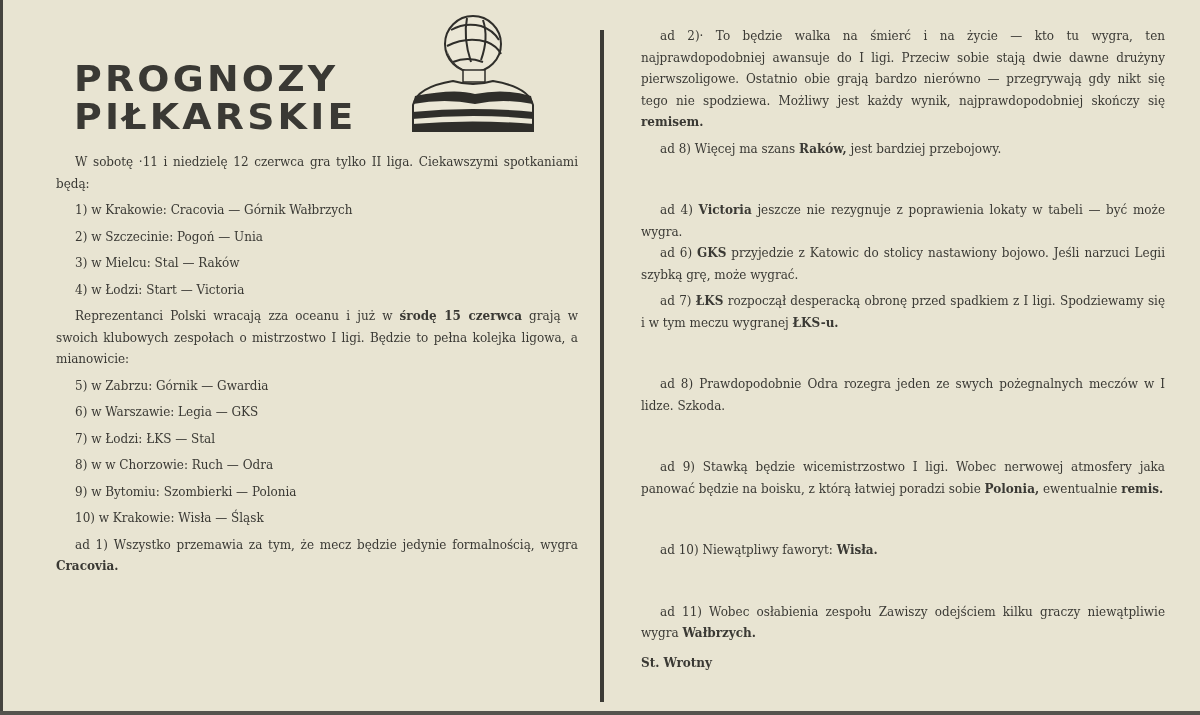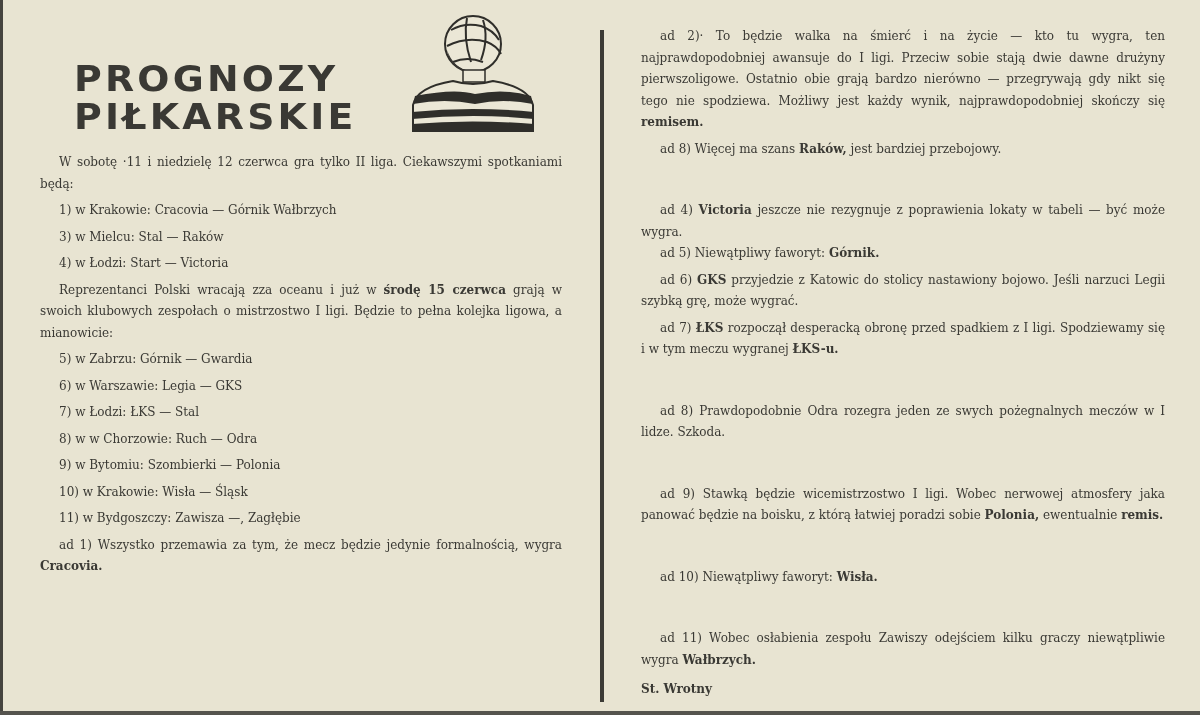--- a/index.html
+++ b/index.html
@@ -19,21 +19,21 @@
     font-family: "DejaVu Sans", "Liberation Sans", sans-serif;
     font-weight: bold; font-size: 35px; line-height: 38px;
     letter-spacing: 3px; color: #3a3934;
     transform: scaleX(1.08); transform-origin: left top;
   }
   .title div { white-space: nowrap; }
 
   .illustration { position: absolute; left: 405px; top: 10px; width: 140px; height: 125px; }
 
   .col { position: absolute; font-size: 12px; line-height: 21.5px; }
-  .col-left { left: 40px; top: 152px; width: 522px; }
+  .col-left { left: 56px; top: 152px; width: 522px; }
   .col-right { left: 641px; top: 26px; width: 524px; }
 
   .p { margin: 0 0 5px 0; text-align: justify; text-align-last: left; }
   .p.tight { margin-bottom: 0; margin-top: 40px; }
   .ind { text-indent: 19px; }
   .b { font-weight: bold; }
   .sig { text-align: right; font-weight: bold; margin-top: 8px; }
 </style>
 </head>
 <body>
@@ -60,38 +60,37 @@
   <path d="M58 60 l0 12 l22 0 l0 -12 z" fill="#ebe7d6" stroke="#2f2e2a" stroke-width="1.5"></path>
   <path d="M8 95 q4 -18 40 -24 q20 6 40 0 q36 6 40 24 l0 26 l-120 0 z" fill="#ebe7d6" stroke="#2f2e2a" stroke-width="2"></path>
   <path d="M10 86 q40 -8 60 -2 q30 -6 56 2 l2 8 q-30 -6 -58 0 q-30 -6 -62 0 z" fill="#2f2e2a"></path>
   <path d="M7 102 q60 -6 122 0 l0 7 q-60 -6 -122 0 z" fill="#2f2e2a"></path>
   <path d="M7 114 q60 -5 122 0 l0 7 l-122 0 z" fill="#2f2e2a"></path>
 </svg>
 
 <div class="col col-left">
   <p class="p ind">W sobotę ·11 i niedzielę 12 czerwca gra tylko II liga. Ciekawszymi spotkaniami będą:</p>
   <p class="p ind">1) w Krakowie: Cracovia — Górnik Wałbrzych</p>
+  <p class="p ind">2) w Szczecinie: Pogoń — Unia</p>
   <p class="p ind">3) w Mielcu: Stal — Raków</p>
   <p class="p ind">4) w Łodzi: Start — Victoria</p>
   <p class="p ind"><span>Reprezentanci Polski wracają zza oceanu i już w </span><span class="b">środę 15 czerwca</span><span> grają w swoich klubowych zespołach o mistrzostwo I ligi. Będzie to pełna kolejka ligowa, a mianowicie:</span></p>
   <p class="p ind">5) w Zabrzu: Górnik — Gwardia</p>
   <p class="p ind">6) w Warszawie: Legia — GKS</p>
   <p class="p ind">7) w Łodzi: ŁKS — Stal</p>
   <p class="p ind">8) w w Chorzowie: Ruch — Odra</p>
   <p class="p ind">9) w Bytomiu: Szombierki — Polonia</p>
   <p class="p ind">10) w Krakowie: Wisła — Śląsk</p>
-  <p class="p ind">11) w Bydgoszczy: Zawisza —, Zagłębie</p>
   <p class="p ind"><span>ad 1) Wszystko przemawia za tym, że mecz będzie jedynie formalnością, wygra </span><span class="b">Cracovia.</span></p>
 </div>
 
 <div class="col col-right">
   <p class="p ind"><span>ad 2)· To będzie walka na śmierć i na życie — kto tu wygra, ten najprawdopodobniej awansuje do I ligi. Przeciw sobie stają dwie dawne drużyny pierwszoligowe. Ostatnio obie grają bardzo nierówno — przegrywają gdy nikt się tego nie spodziewa. Możliwy jest każdy wynik, najprawdopodobniej skończy się </span><span class="b">remisem.</span></p>
   <p class="p ind"><span>ad 8) Więcej ma szans </span><span class="b">Raków,</span><span> jest bardziej przebojowy.</span></p>
   <p class="p ind tight"><span>ad 4) </span><span class="b">Victoria</span><span> jeszcze nie rezygnuje z poprawienia lokaty w tabeli — być może wygra.</span></p>
-  <p class="p ind"><span>ad 5) Niewątpliwy faworyt: </span><span class="b">Górnik.</span></p>
   <p class="p ind"><span>ad 6) </span><span class="b">GKS</span><span> przyjedzie z Katowic do stolicy nastawiony bojowo. Jeśli narzuci Legii szybką grę, może wygrać.</span></p>
   <p class="p ind"><span>ad 7) </span><span class="b">ŁKS</span><span> rozpoczął desperacką obronę przed spadkiem z I ligi. Spodziewamy się i w tym meczu wygranej </span><span class="b">ŁKS-u.</span></p>
   <p class="p ind tight">ad 8) Prawdopodobnie Odra rozegra jeden ze swych pożegnalnych meczów w I lidze. Szkoda.</p>
   <p class="p ind tight"><span>ad 9) Stawką będzie wicemistrzostwo I ligi. Wobec nerwowej atmosfery jaka panować będzie na boisku, z którą łatwiej poradzi sobie </span><span class="b">Polonia,</span><span> ewentualnie </span><span class="b">remis.</span></p>
   <p class="p ind tight"><span>ad 10) Niewątpliwy faworyt: </span><span class="b">Wisła.</span></p>
   <p class="p ind tight"><span>ad 11) Wobec osłabienia zespołu Zawiszy odejściem kilku graczy niewątpliwie wygra </span><span class="b">Wałbrzych.</span></p>
   <p class="p sig">St. Wrotny</p>
 </div>
 
 </body></html>

